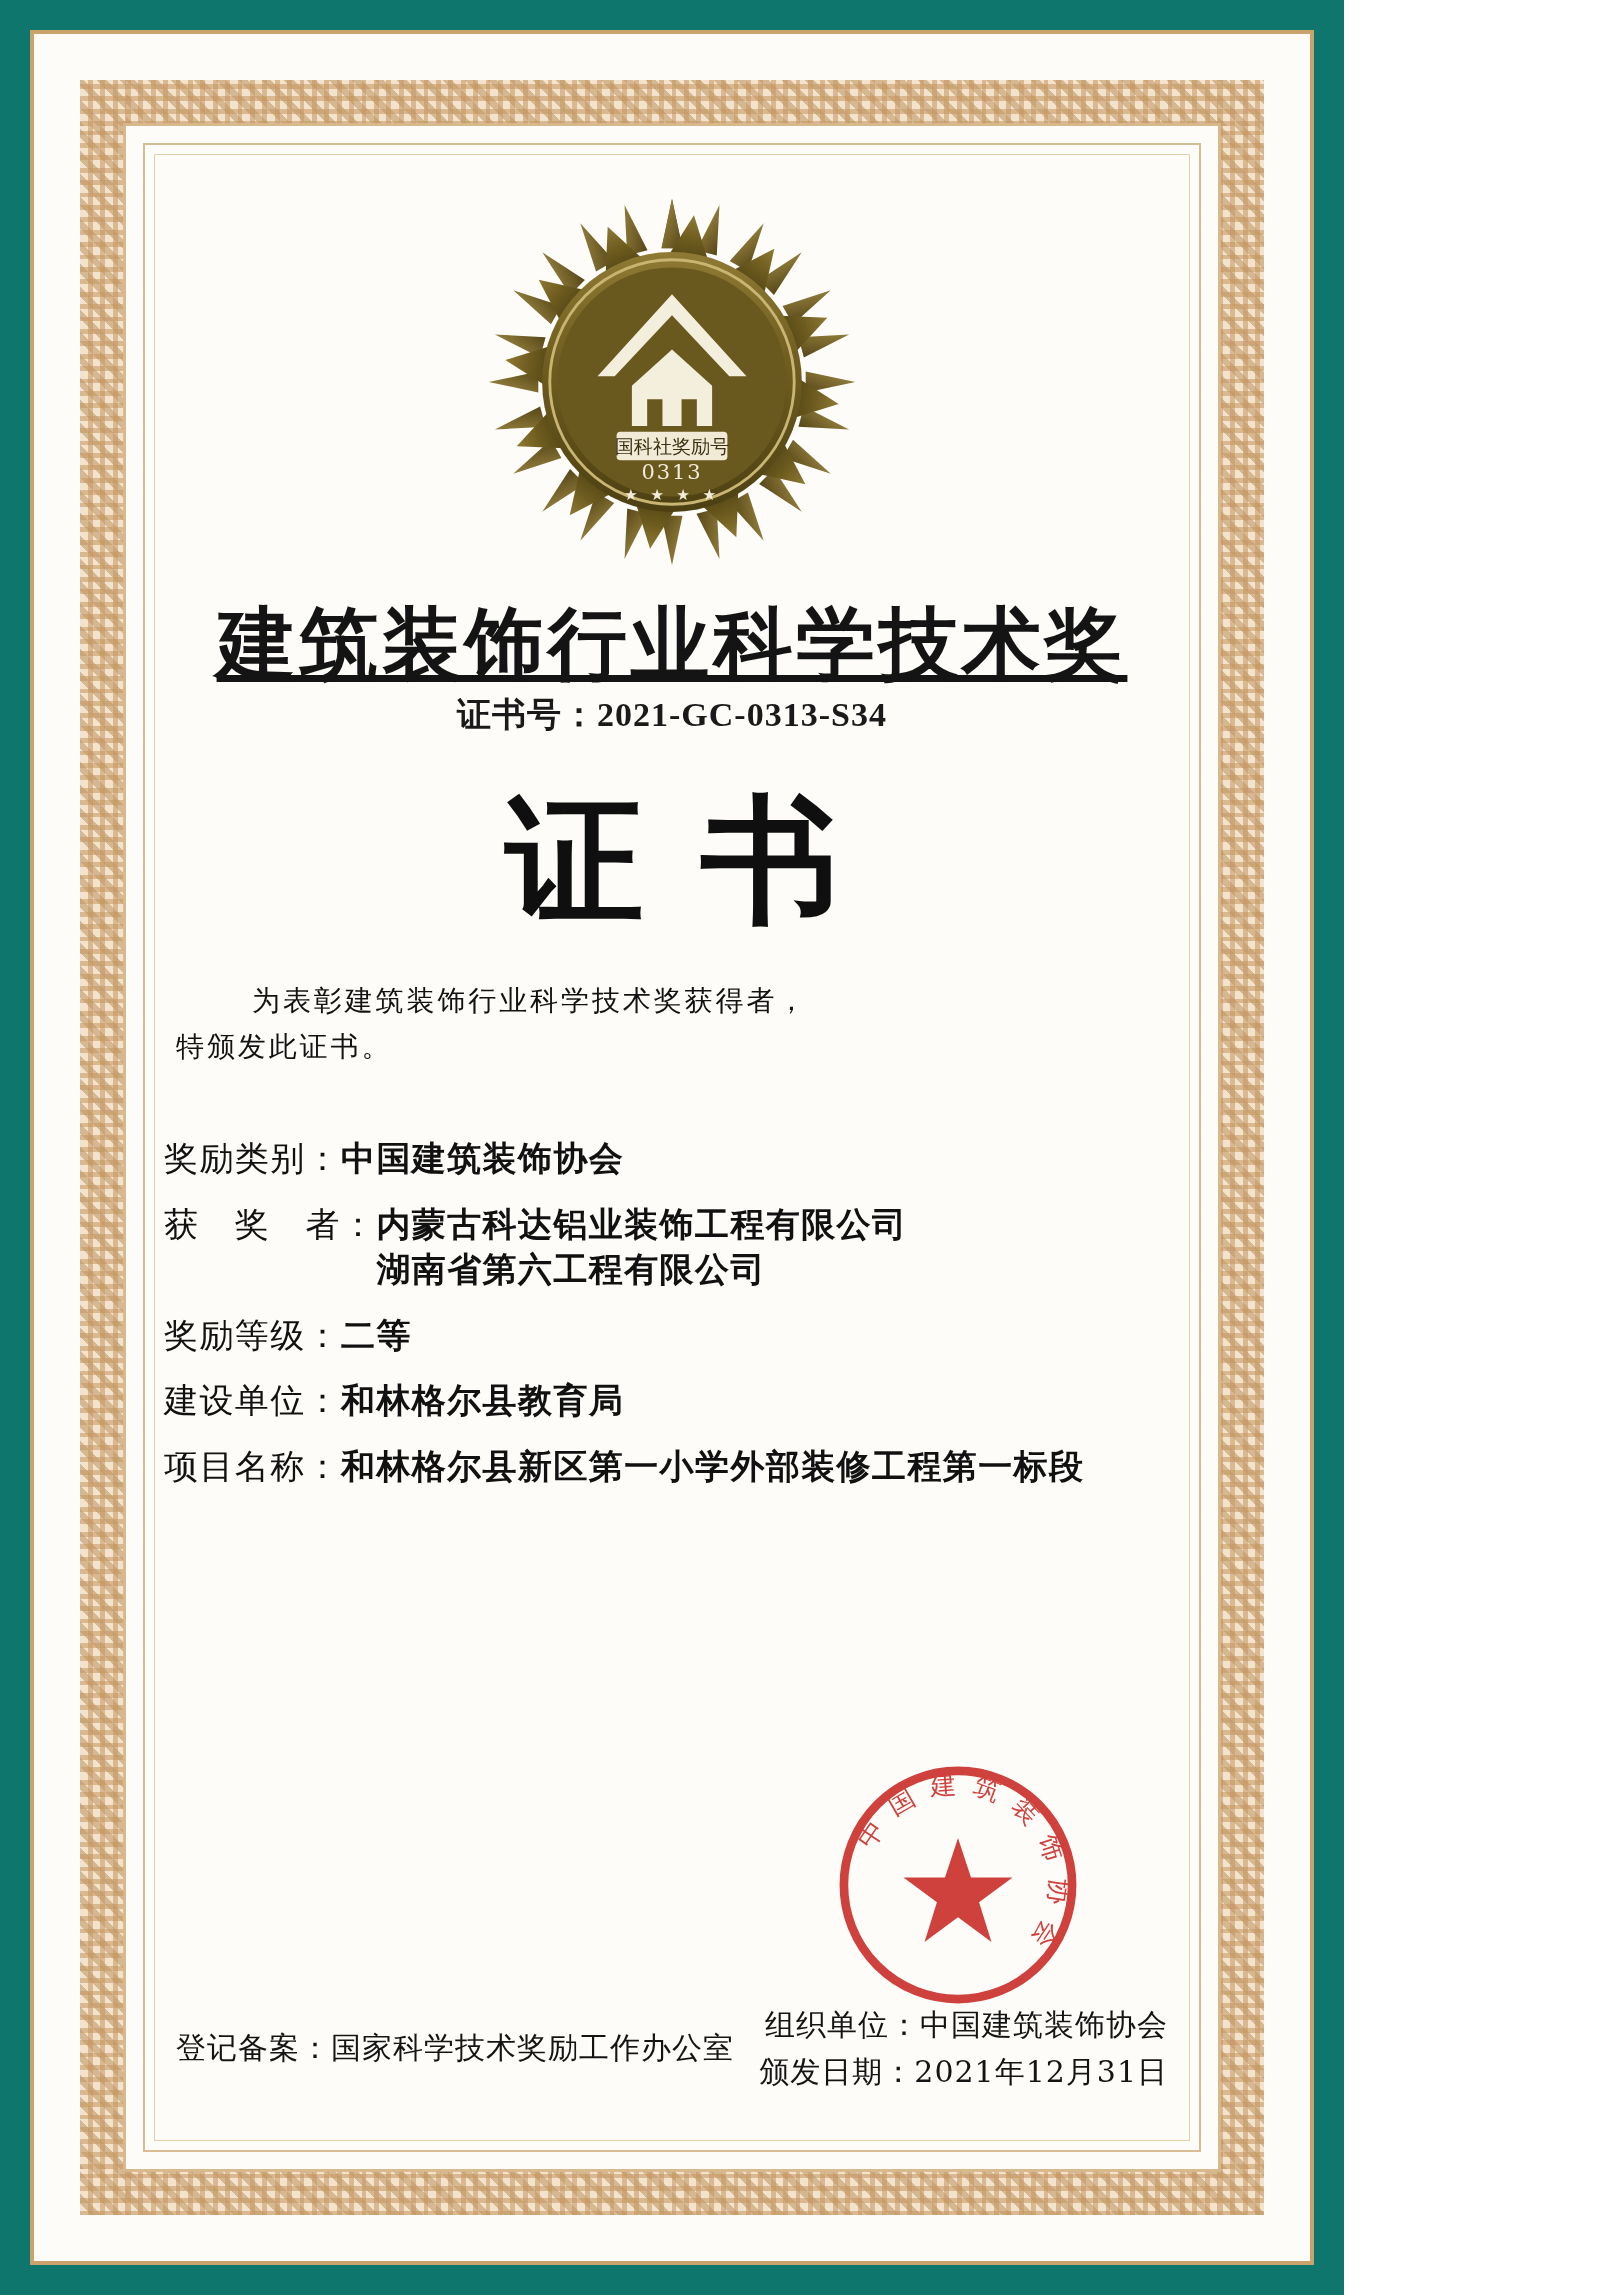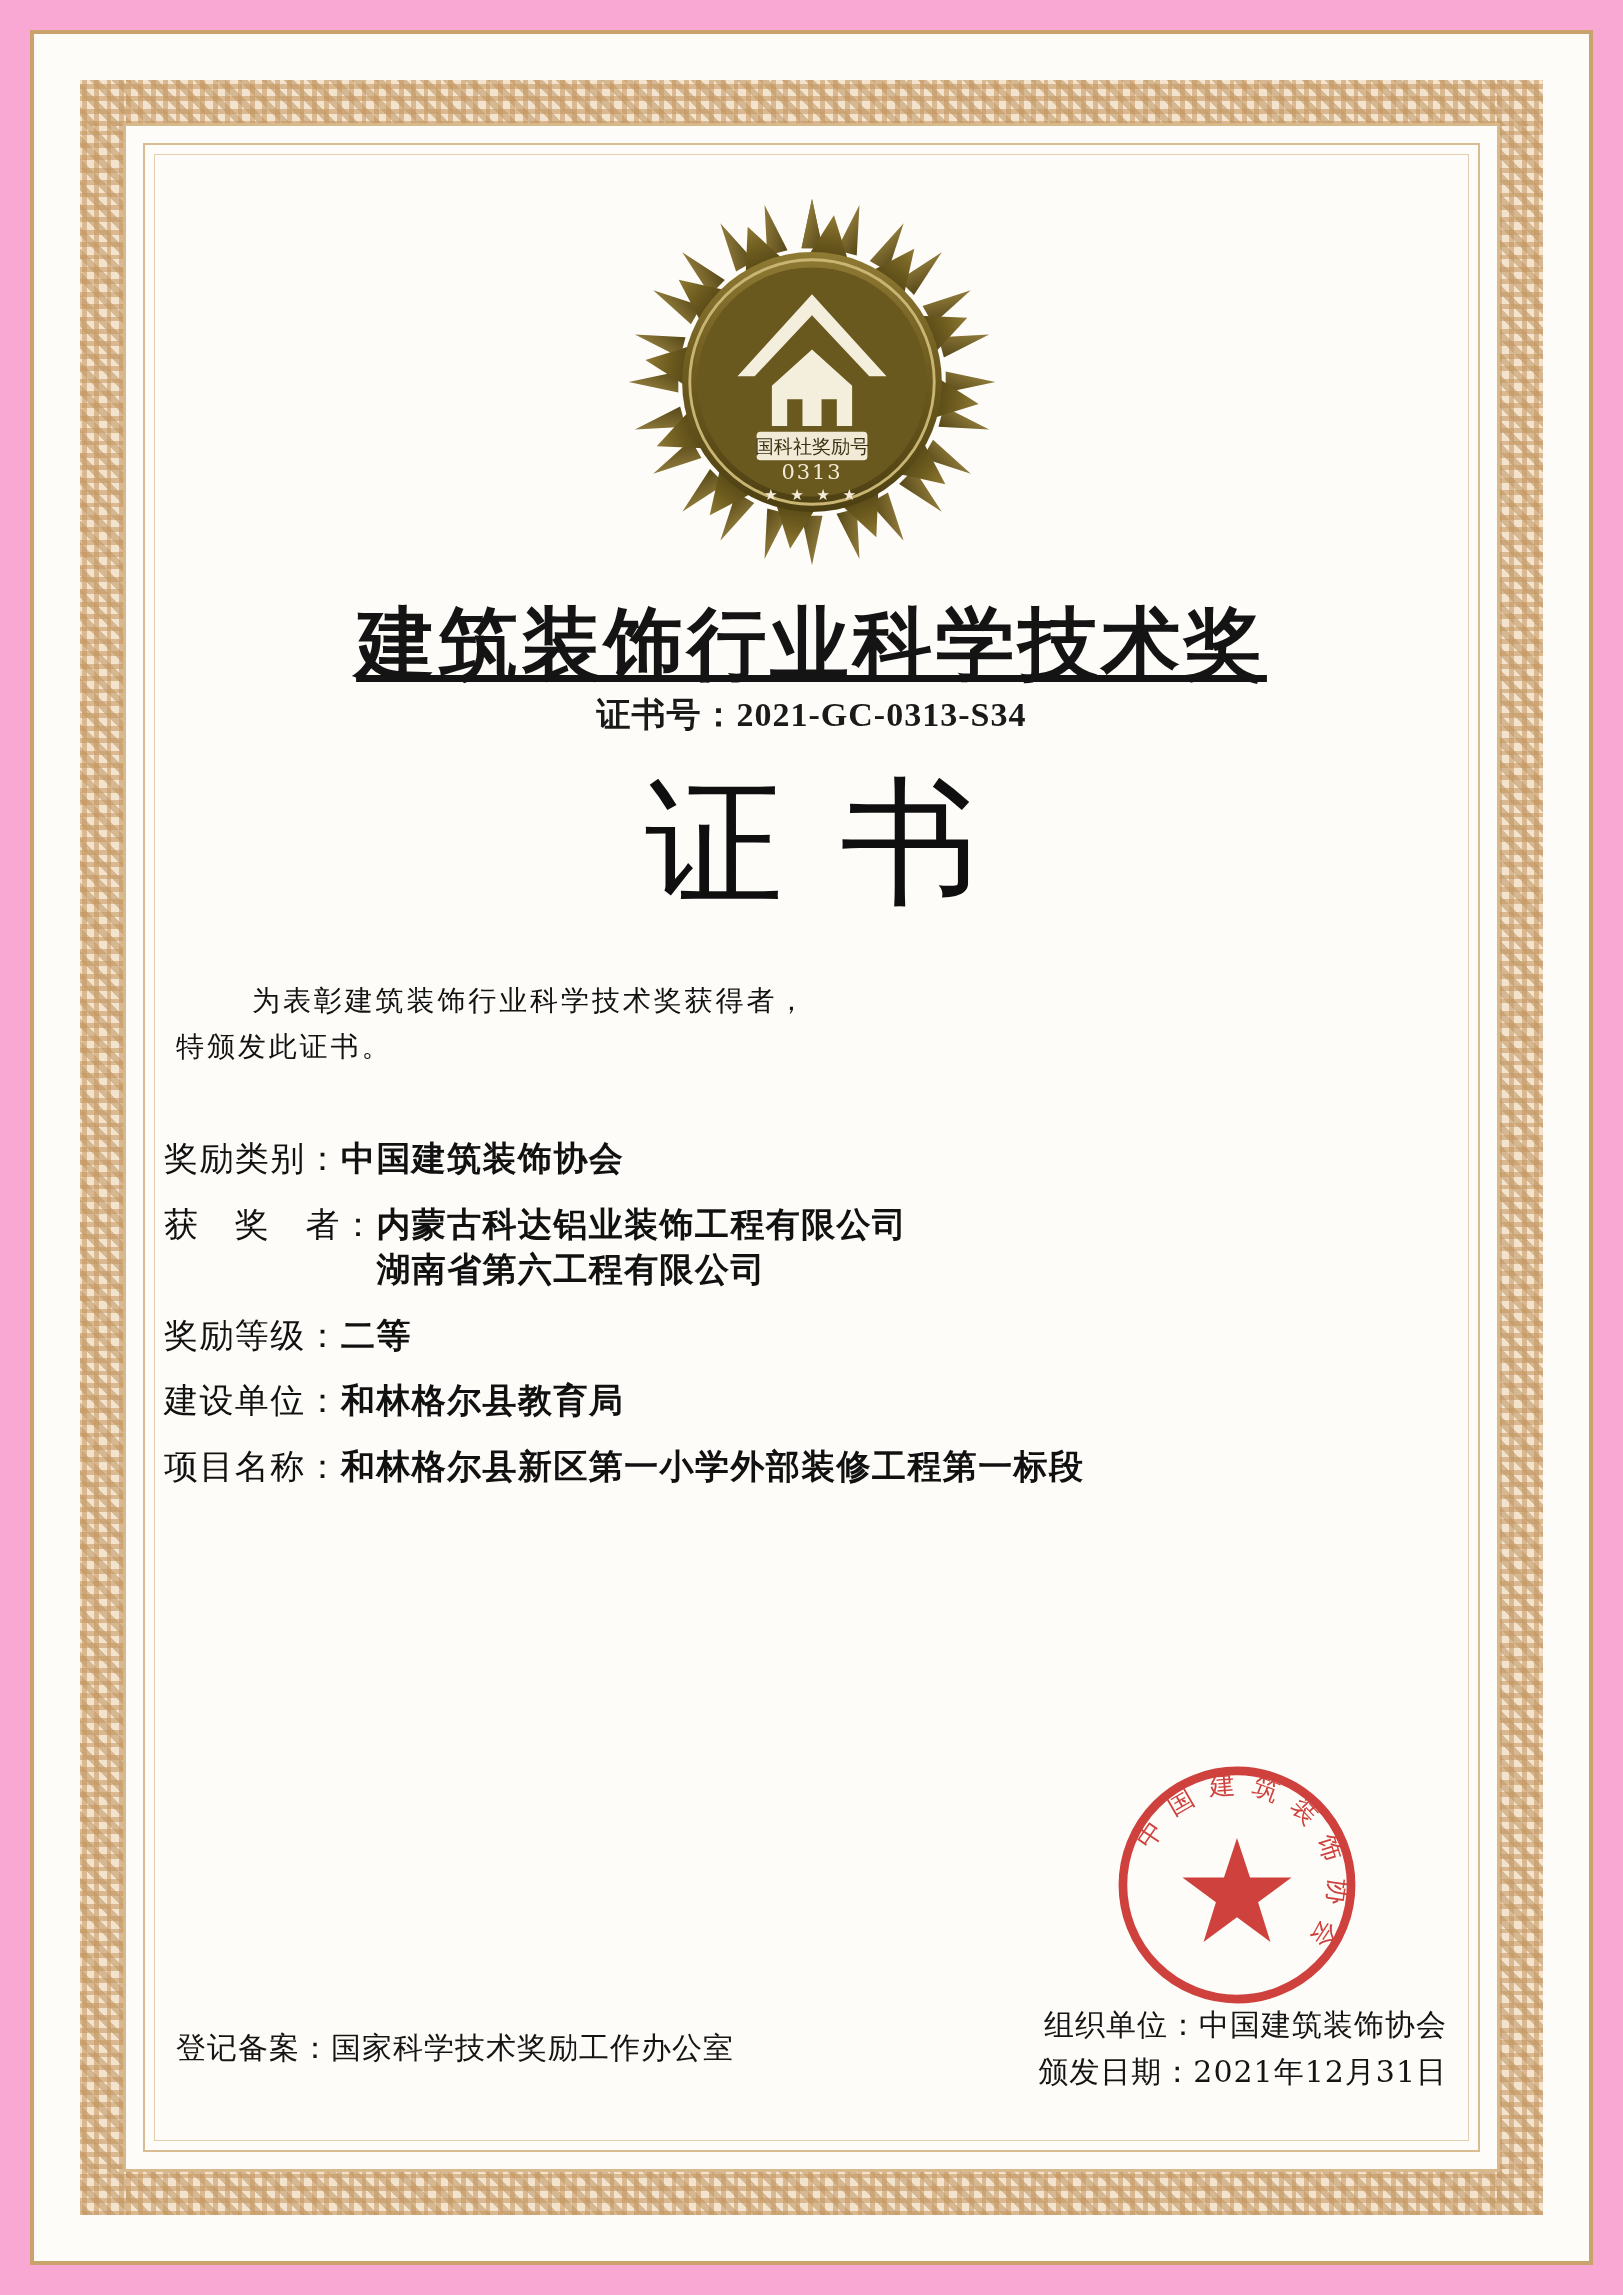--- a/index.html
+++ b/index.html
@@ -5,23 +5,23 @@
   html, body {
     margin: 0;
     padding: 0;
     background: #ffffff;
   }
   body {
     font-family: "Liberation Serif", "DejaVu Serif", serif;
   }
   .page {
     position: relative;
-    width: 1623px;
+    width: 1344px;
     height: 2295px;
-    background: #f9a8d4;
+    background: #0f766e;
     overflow: hidden;
   }
   
   .frame-outer {
     position: absolute;
     left: 30px; top: 30px; right: 30px; bottom: 30px;
     border: 4.8px solid #c9a36b;
     background: #fdfcf8;
   }
   .frame-band {
@@ -86,25 +86,25 @@
     left: 0; right: 0;
     text-align: center;
     font-family: "Liberation Serif", serif;
     font-weight: bold;
     font-size: 34px;
     letter-spacing: 1px;
     color: #1a1a1a;
   }
   .bigword {
     position: absolute;
-    top: 608px;
+    top: 626px;
     left: 0; right: 0;
     text-align: center;
     font-family: "DejaVu Serif", serif;
-    font-weight: normal;
+    font-weight: bold;
     font-size: 138px;
     letter-spacing: 57px;
     text-indent: 57px;
     color: #0f0f0f;
   }
   .para {
     position: absolute;
     top: 835px;
     left: 33px;
     right: 33px;

